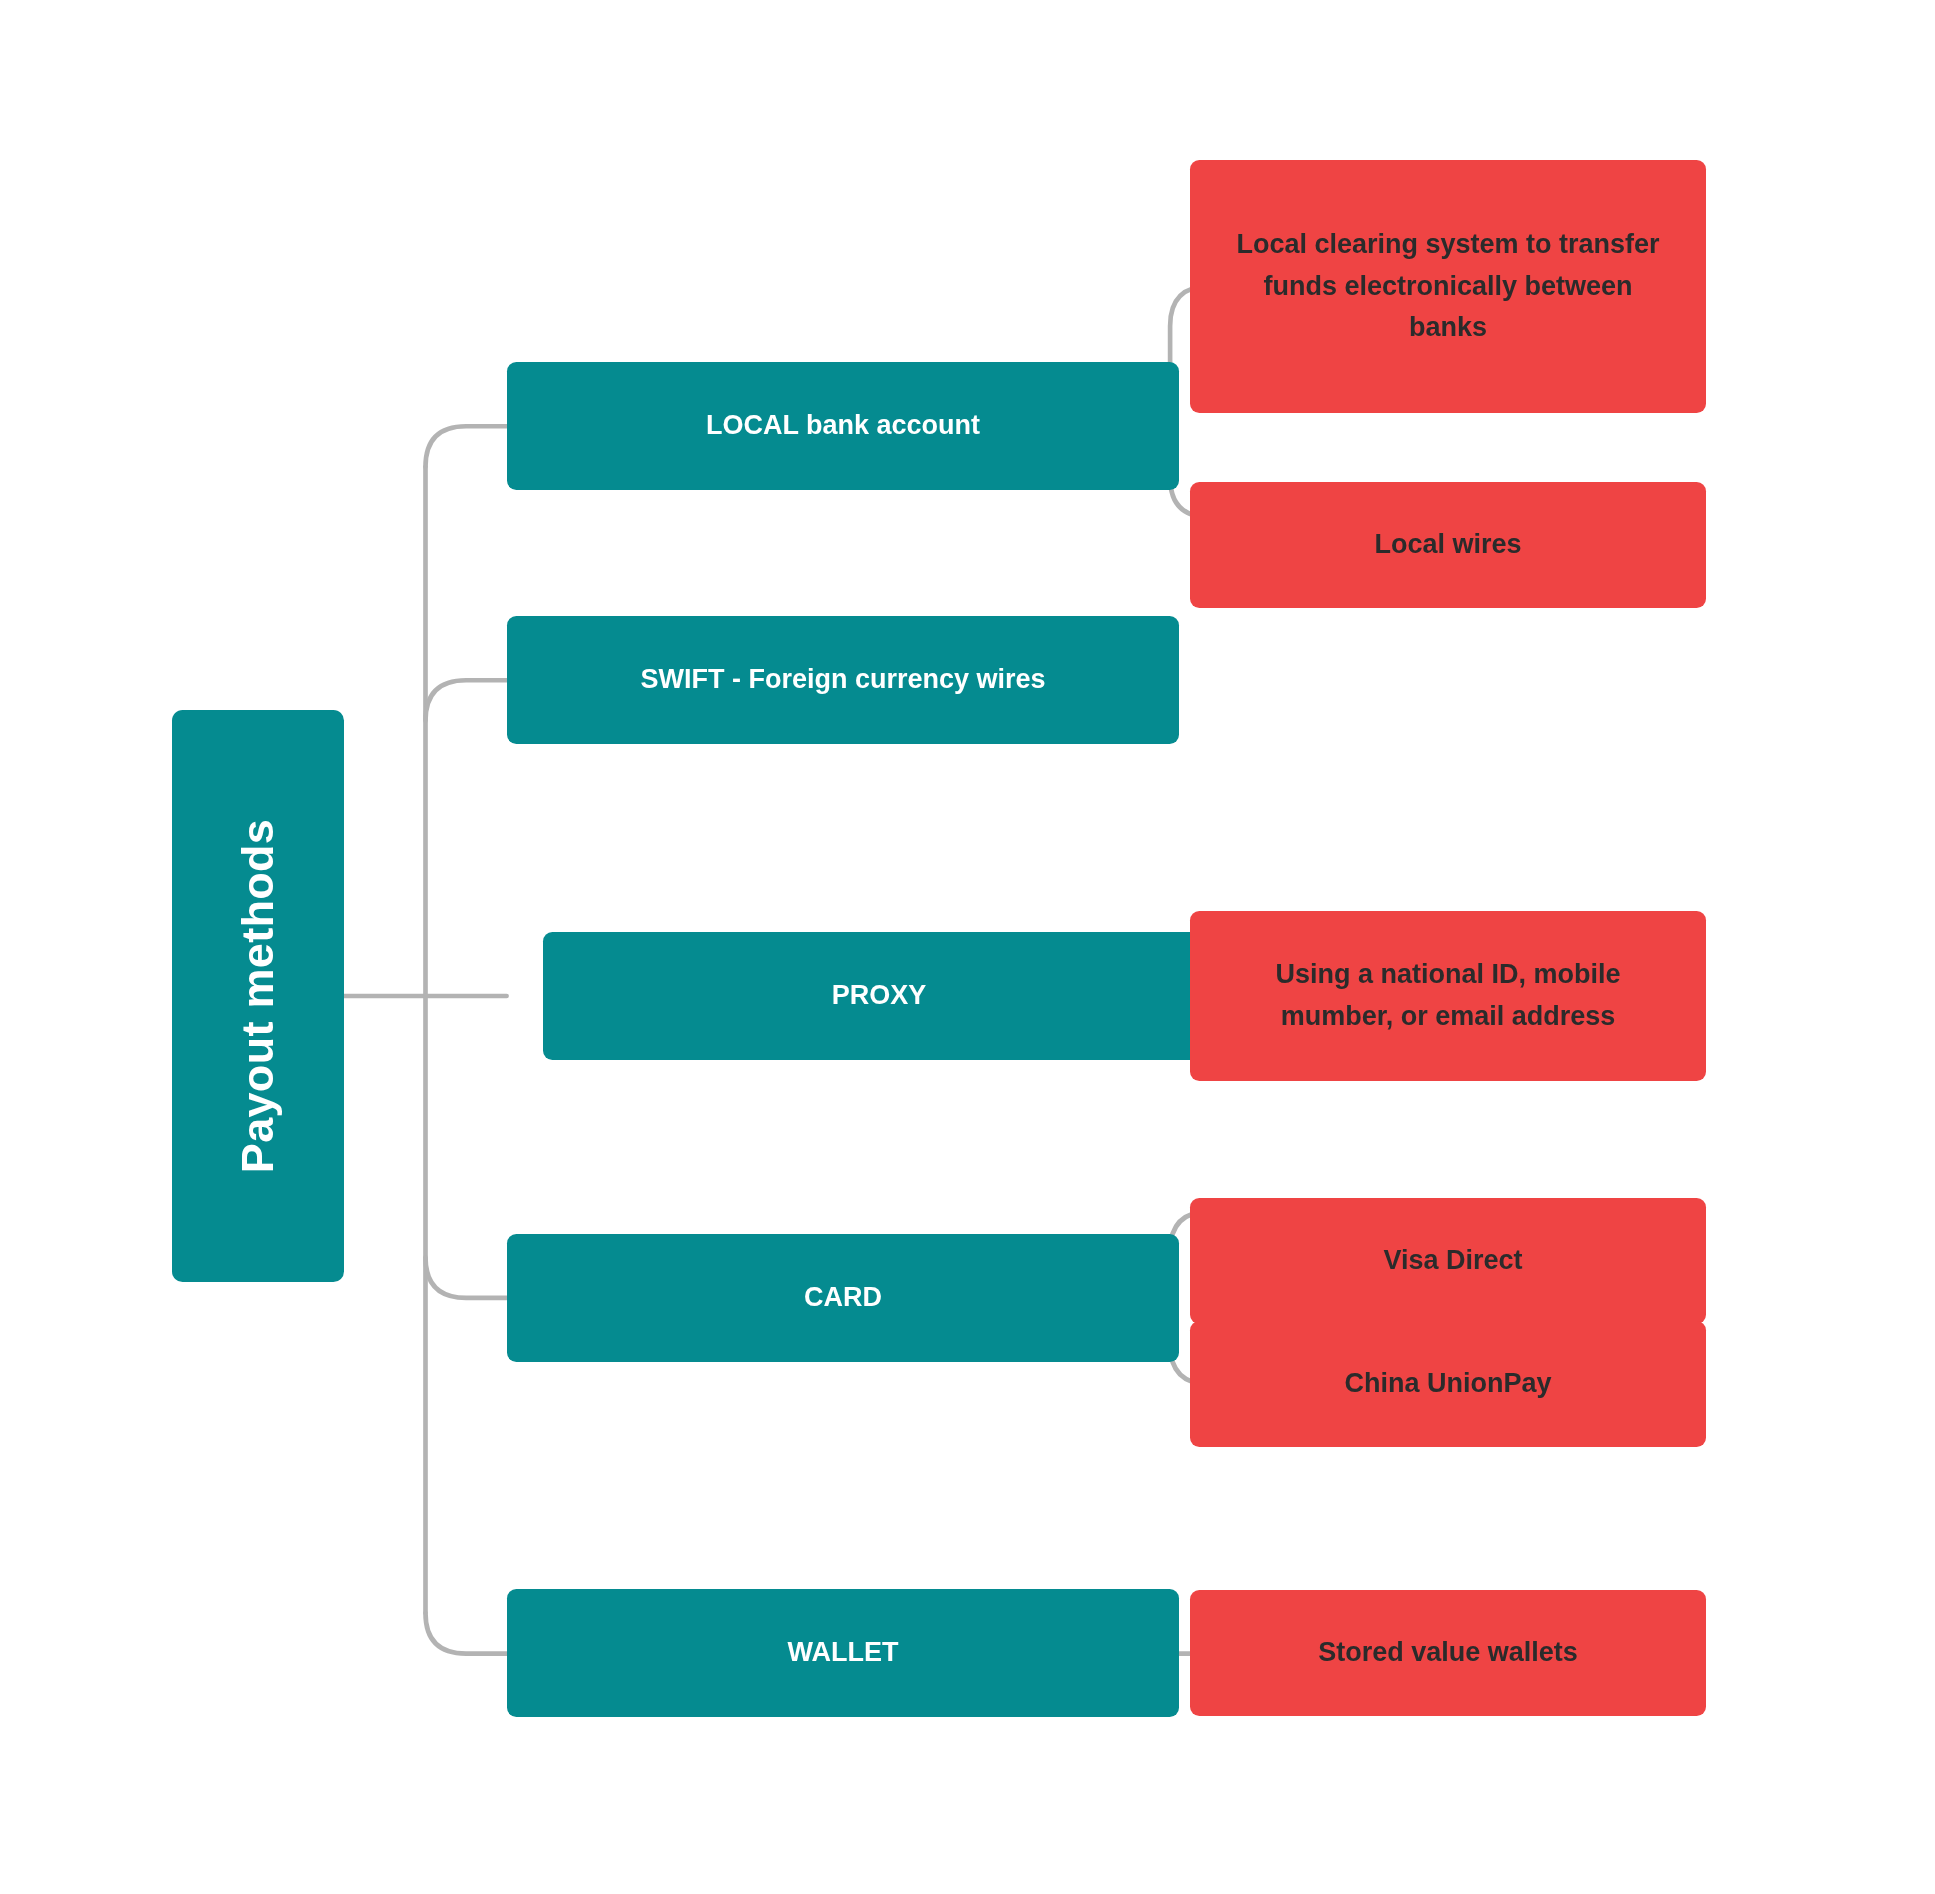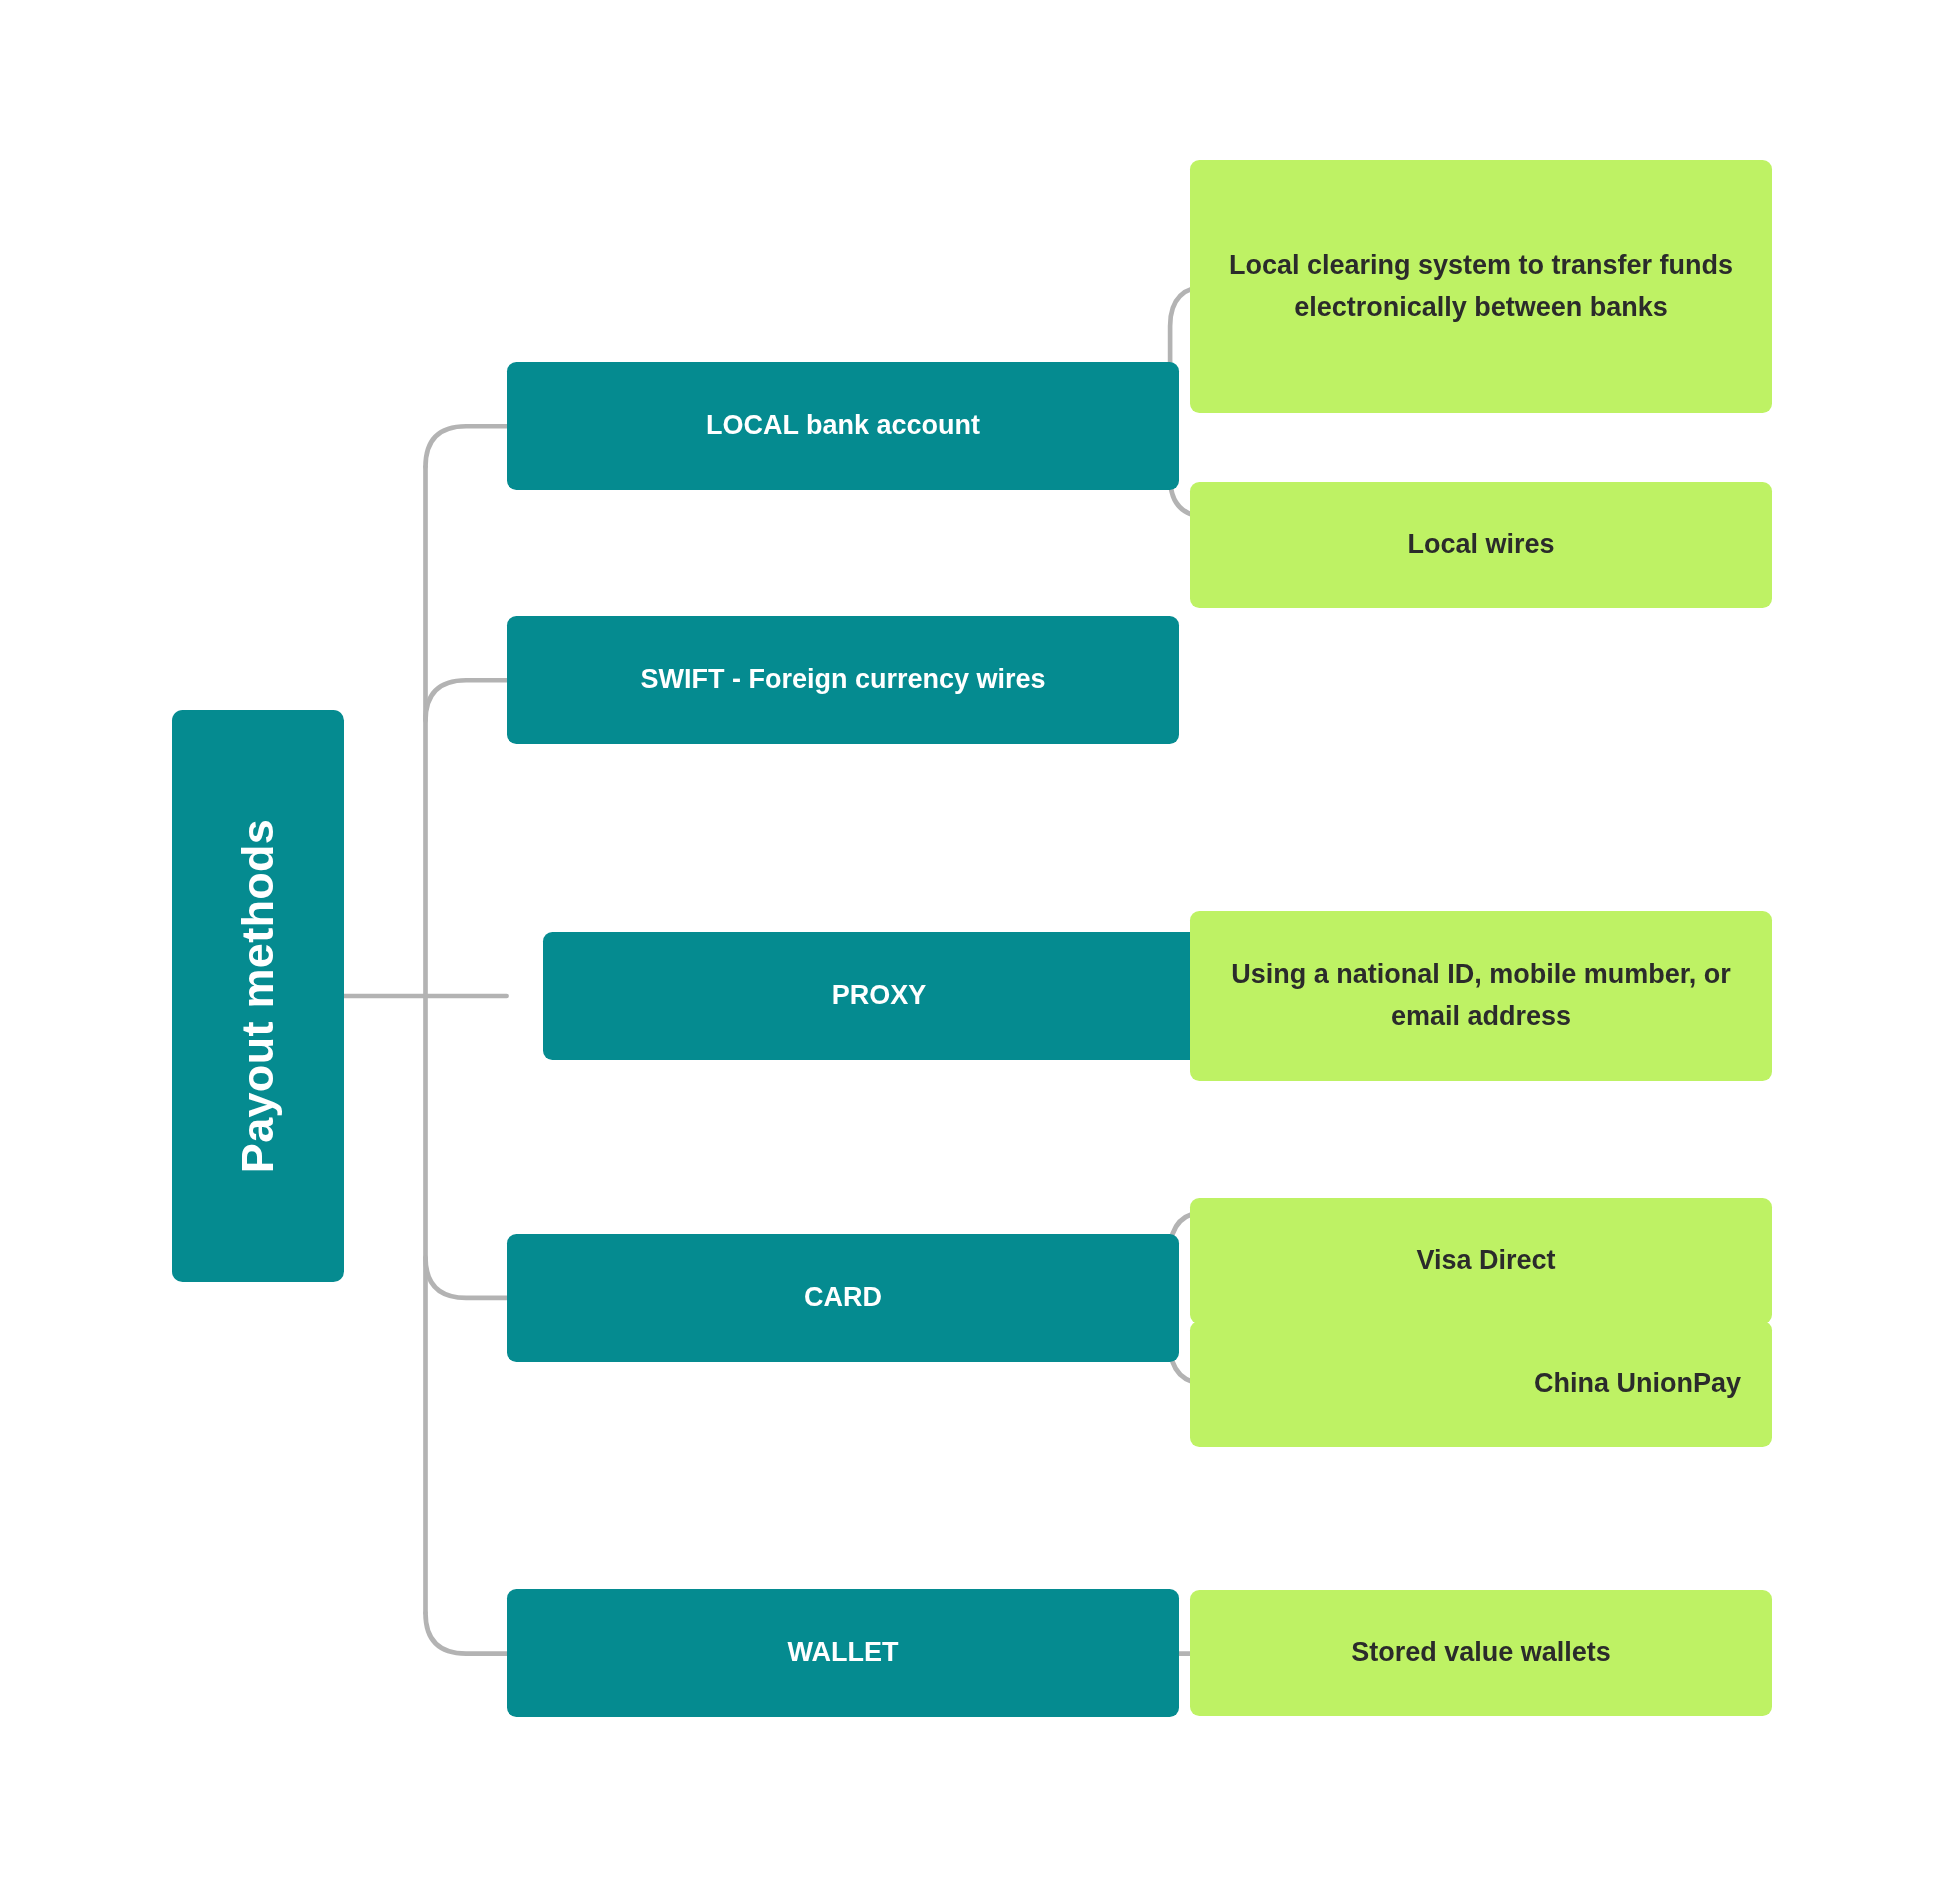--- a/index.html
+++ b/index.html
@@ -57,26 +57,26 @@
     color: #ffffff;
     font-size: 27px;
     font-weight: bold;
     left: 507px;
     width: 672px;
     height: 128px;
     padding: 0 14.6px;
     line-height: 1.25;
   }
   .leaf-node {
-    background: #bef264;
+    background: #ef4444;
     color: #2B2B2B;
     font-size: 27px;
     font-weight: bold;
     left: 1190px;
-    width: 582px;
+    width: 516px;
     padding: 0 31px;
     line-height: 1.55;
   }
 </style>
 </head>
 <body>
 
 <div id="canvas">
 
   <svg id="connectors" viewBox="0 0 2912 2850" width="1936" height="1895" xmlns="http://www.w3.org/2000/svg">
@@ -140,21 +140,21 @@
   </div>
 
   <div class="node branch-node" style="top:1234px;">
     <span>CARD</span>
   </div>
 
   <div class="node leaf-node" style="top:1198px; height:126px;padding-left:41px;">
     <span>Visa Direct</span>
   </div>
 
-  <div class="node leaf-node" style="top:1321px; height:126px;justify-content:flex-end;">
+  <div class="node leaf-node" style="top:1321px; height:126px;">
     <span>China UnionPay</span>
   </div>
 
   <div class="node branch-node" style="top:1589px;">
     <span>WALLET</span>
   </div>
 
   <div class="node leaf-node" style="top:1590px; height:126px;">
     <span>Stored value wallets</span>
   </div>

